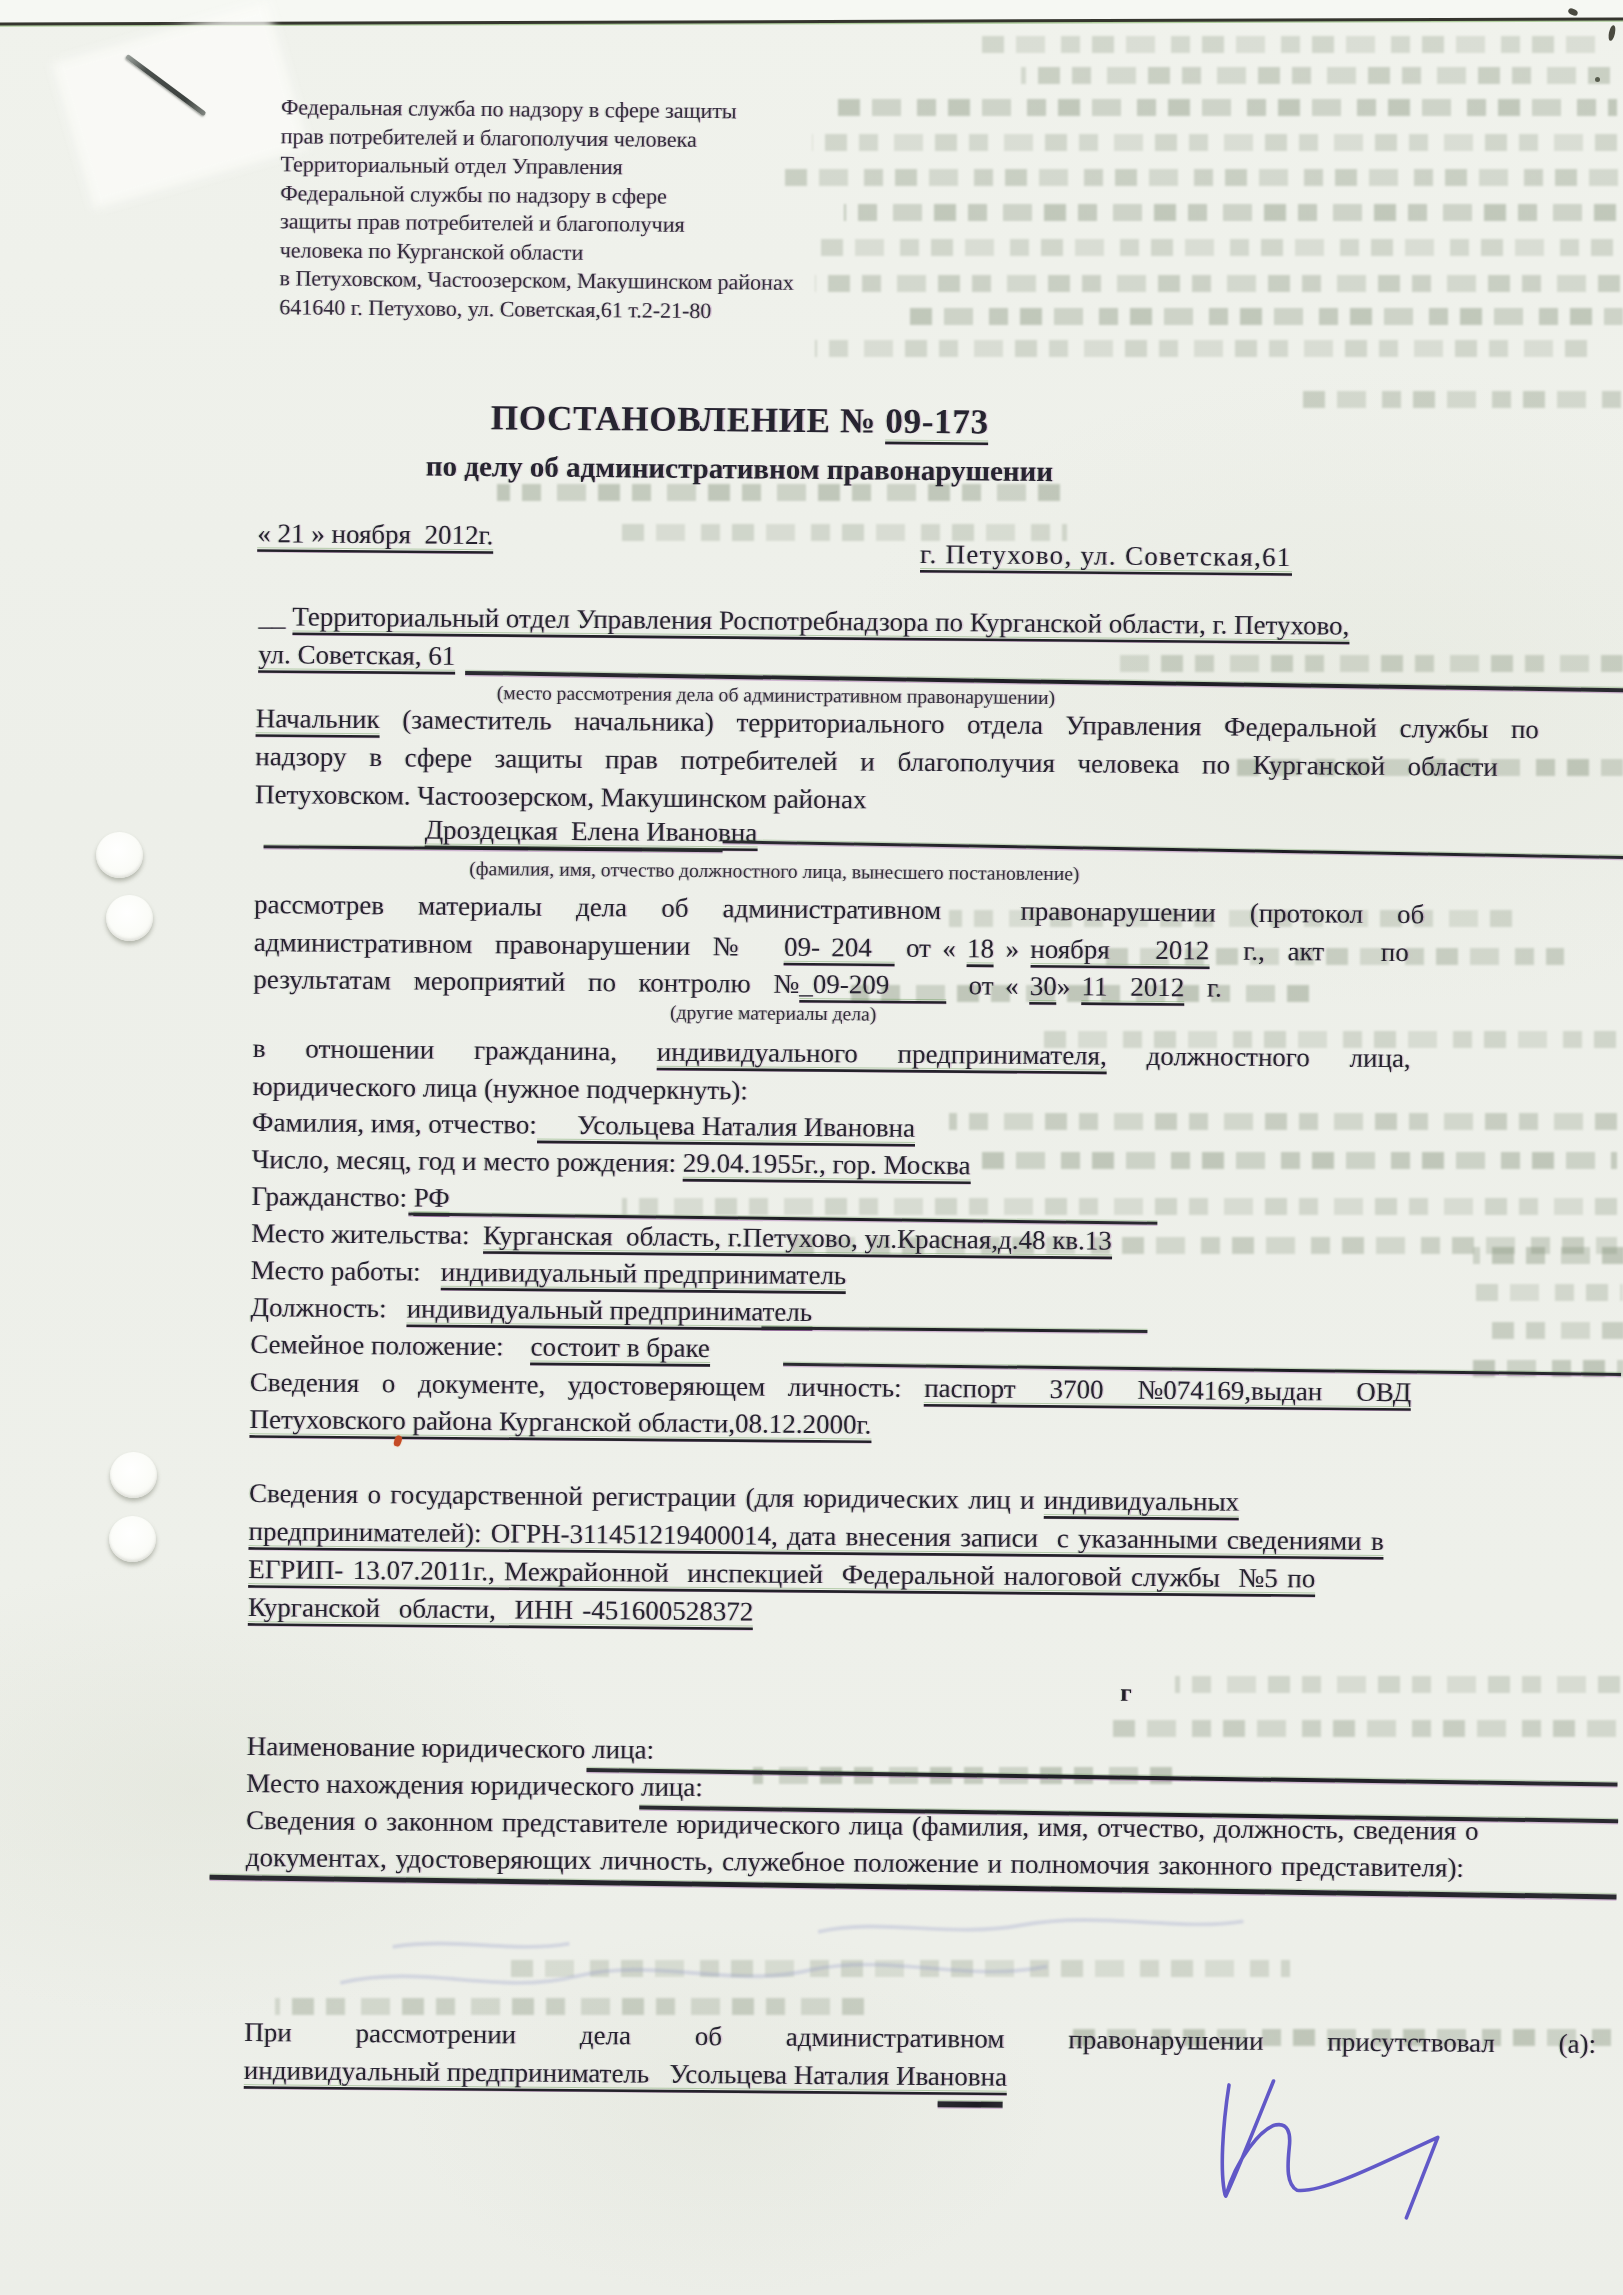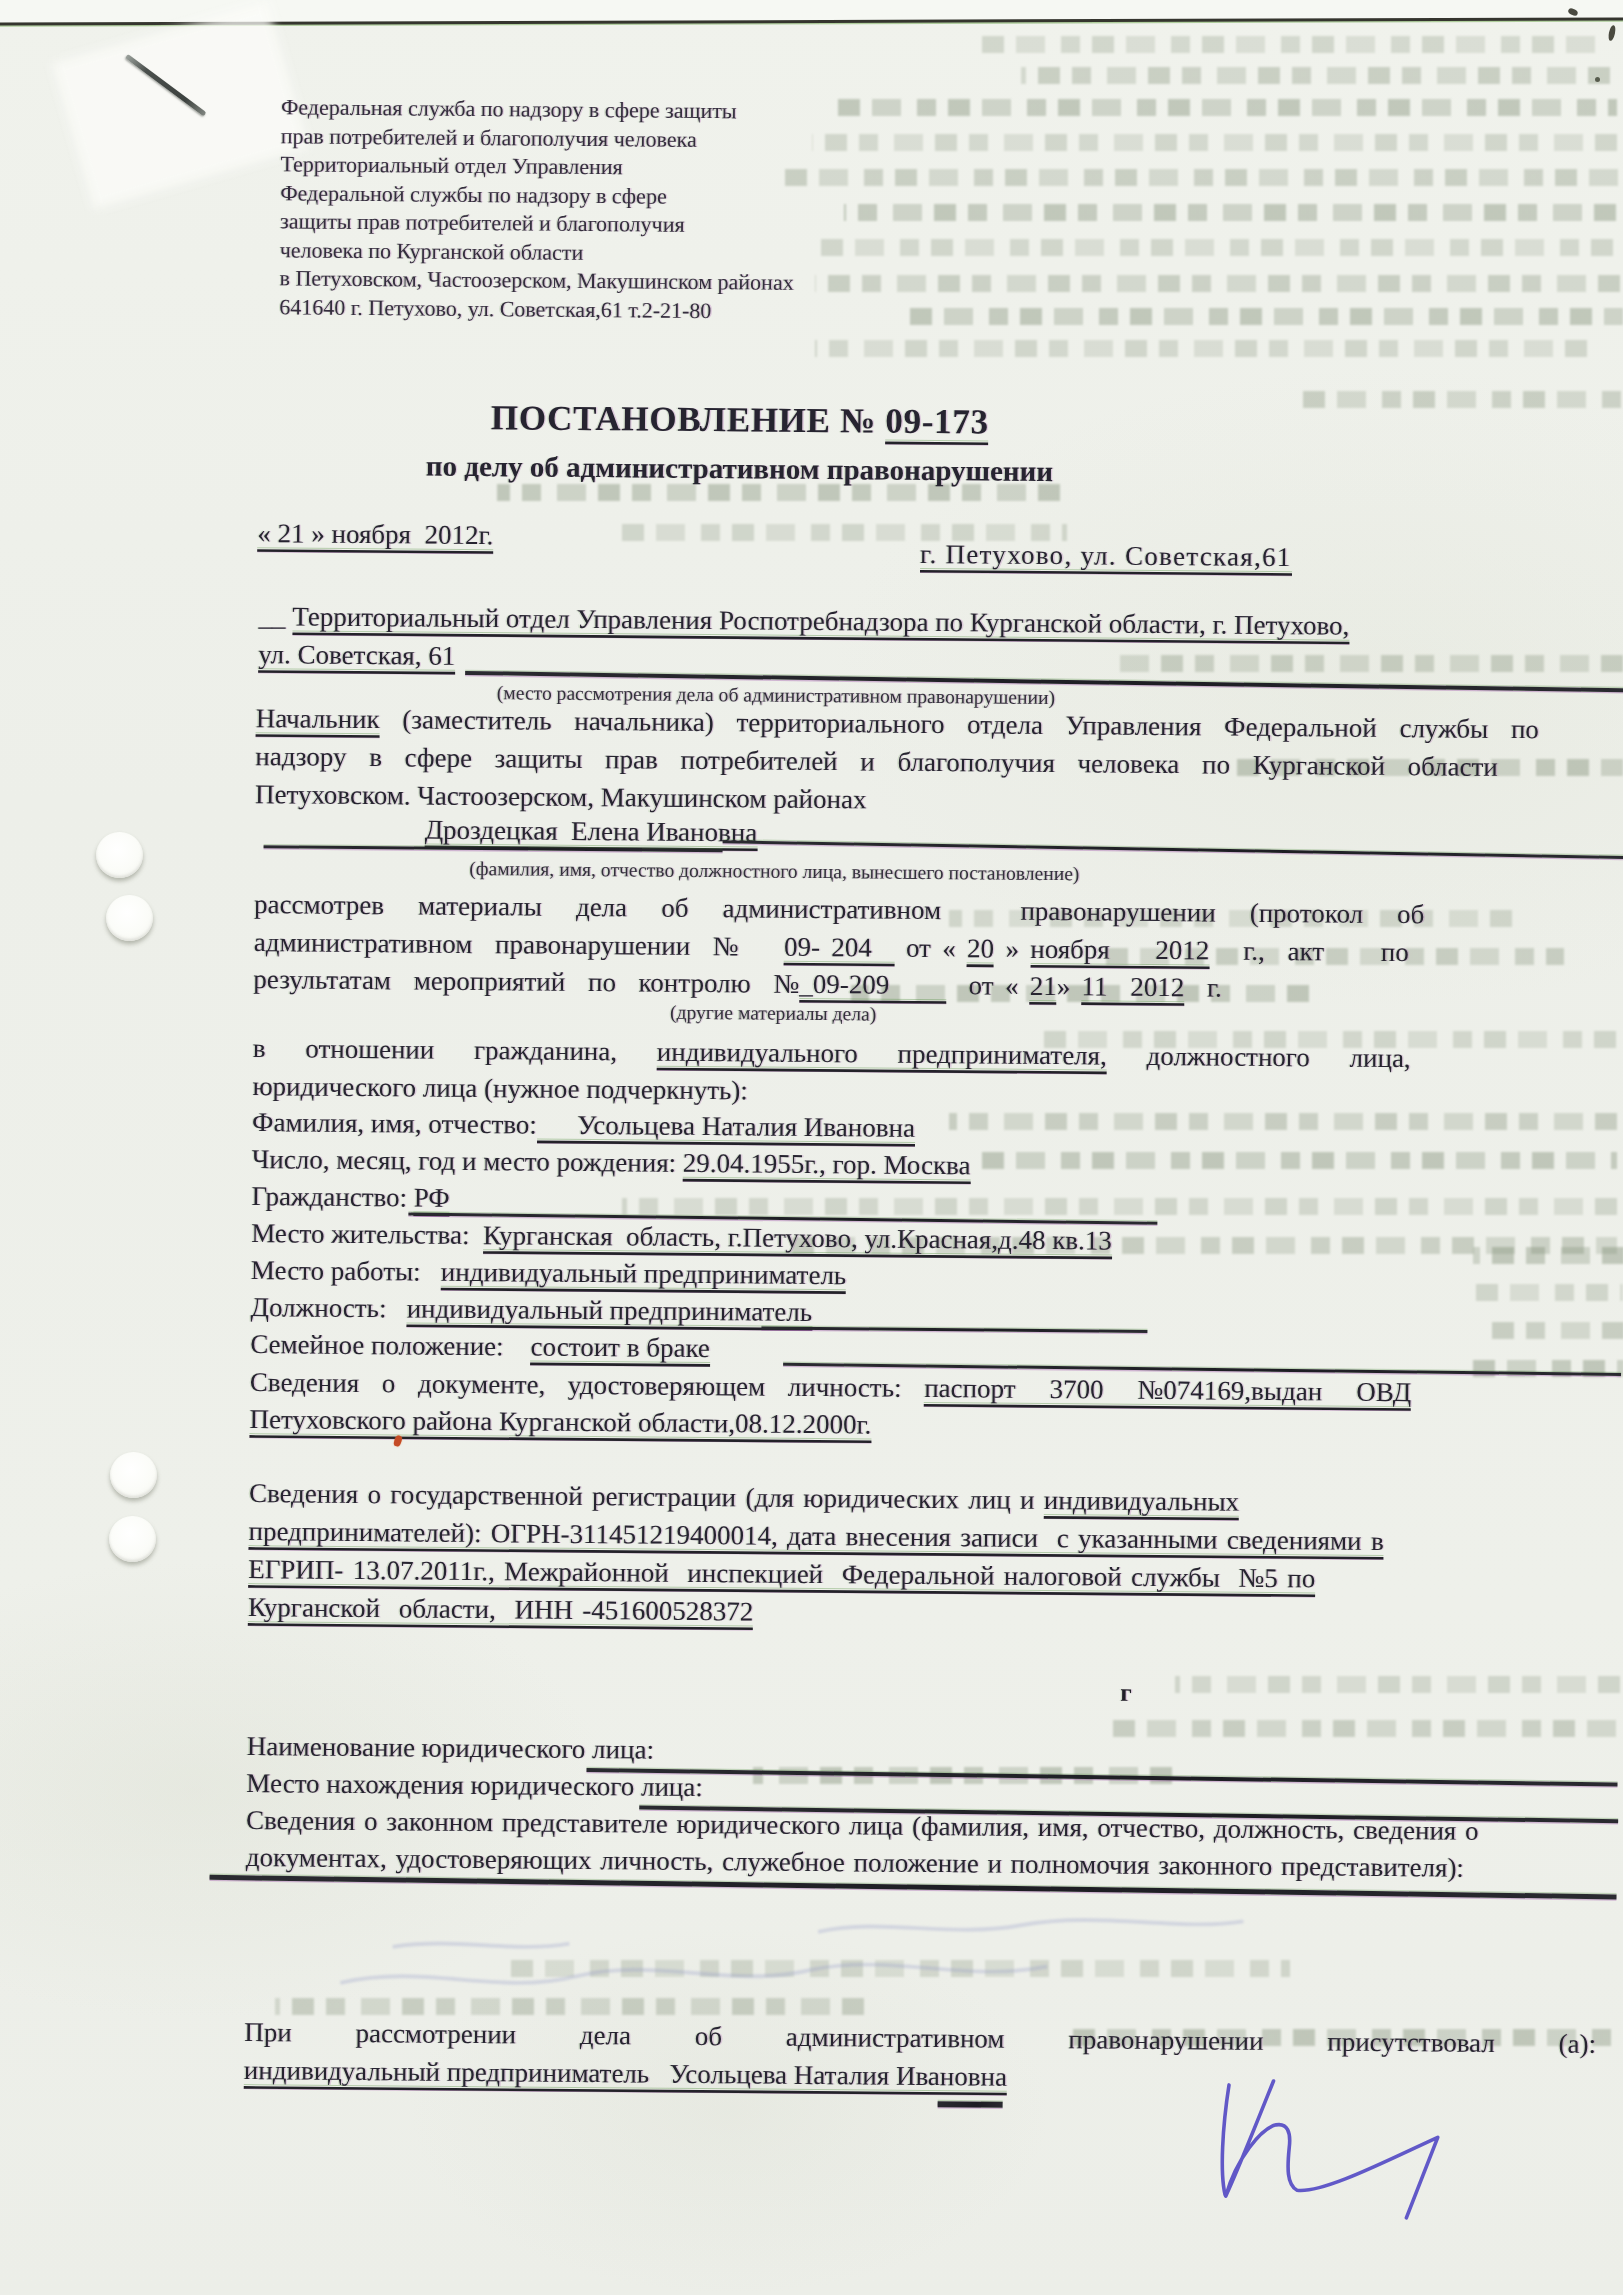--- a/index.html
+++ b/index.html
@@ -134,22 +134,22 @@
     <div class="ln just" style="left:252px;top:707px;"><span class="u">Начальник</span><span>  (заместитель  начальника)  территориального  отдела  Управления  Федеральной  службы  по</span></div>
     <div class="ln just" style="left:252px;top:745px;"><span>надзору  в  сфере  защиты  прав  потребителей  и  благополучия  человека  по  Курганской  области</span></div>
     <div class="ln" style="left:252px;top:783px;"><span>Петуховском. Частоозерском, Макушинском районах</span></div>
 
     <div class="ln" style="left:422px;top:817px;"><span class="u">Дроздецкая  Елена Ивановна</span></div>
     <div class="hline" style="left:261px;top:850px;width:459px;height:3.3px;"></div>
     <div class="hline" style="left:720px;top:841px;width:903px;height:3.3px;transform:rotate(0.5deg);transform-origin:0 0;"></div>
     <div class="cap" style="left:281px;top:861px;width:982px;">(фамилия, имя, отчество должностного лица, вынесшего постановление)</div>
 
     <div class="ln just" style="left:252px;top:893px;"><span>рассмотрев   материалы   дела   об   административном       правонарушении   (протокол   об</span></div>
-    <div class="ln just" style="left:252px;top:931px;"><span>административном  правонарушении  №    </span><span class="u">09- 204  </span><span> от « </span><span class="u">20</span><span> » </span><span class="u">ноября    2012</span><span>   г.,  акт     по</span></div>
-    <div class="ln just" style="left:252px;top:968px;"><span>результатам  мероприятий  по  контролю  №</span><span class="u">_09-209     </span><span>  от « </span><span class="u">21</span><span>» </span><span class="u">11  2012</span><span>  г.</span></div>
+    <div class="ln just" style="left:252px;top:931px;"><span>административном  правонарушении  №    </span><span class="u">09- 204  </span><span> от « </span><span class="u">18</span><span> » </span><span class="u">ноября    2012</span><span>   г.,  акт     по</span></div>
+    <div class="ln just" style="left:252px;top:968px;"><span>результатам  мероприятий  по  контролю  №</span><span class="u">_09-209     </span><span>  от « </span><span class="u">30</span><span>» </span><span class="u">11  2012</span><span>  г.</span></div>
     <div class="cap" style="left:314px;top:1003px;width:916px;">(другие материалы дела)</div>
 
     <div class="ln" style="left:252px;top:1037px;word-spacing:6.5px;"><span>в   отношении   гражданина,   </span><span class="u">индивидуального   предпринимателя,</span><span>   должностного   лица,</span></div>
     <div class="ln" style="left:252px;top:1075px;"><span>юридического лица (нужное подчеркнуть):</span></div>
 
     <div class="ln" style="left:252px;top:1111px;"><span>Фамилия, имя, отчество:</span><span class="u">      Усольцева Наталия Ивановна</span></div>
     <div class="ln" style="left:252px;top:1148px;"><span>Число, месяц, год и место рождения: </span><span class="u">29.04.1955г., гор. Москва</span></div>
     <div class="ln" style="left:252px;top:1185px;"><span>Гражданство: </span><span class="u">РФ</span></div>
     <div class="hline" style="left:409px;top:1216px;width:749px;height:3.3px;transform:rotate(0.2deg);transform-origin:0 0;"></div>
     <div class="ln" style="left:252px;top:1222px;"><span>Место жительства:  </span><span class="u">Курганская  область, г.Петухово, ул.Красная,д.48 кв.13</span></div>

